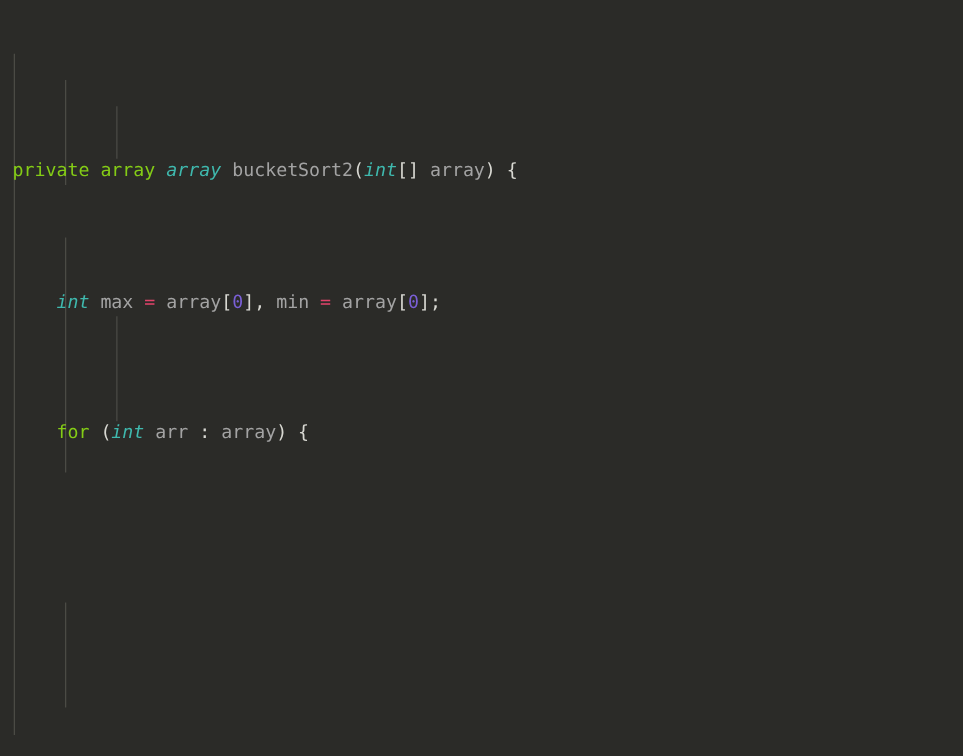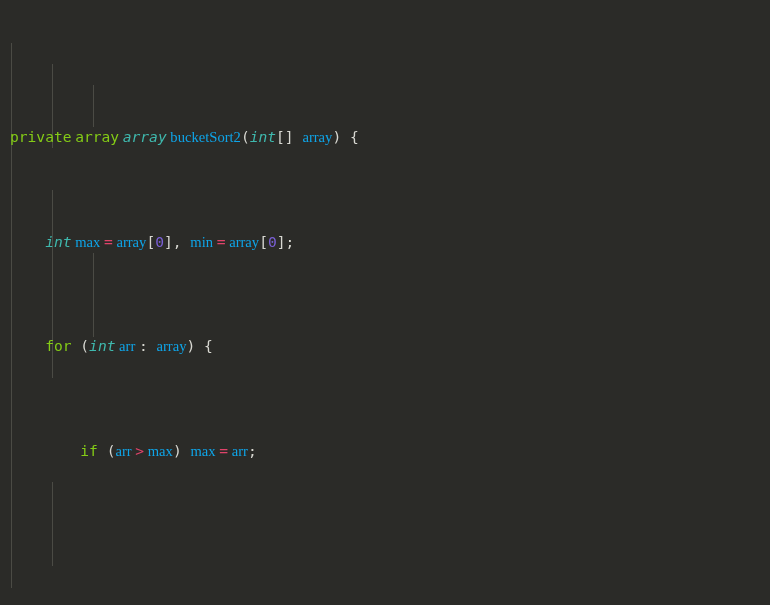--- a/index.html
+++ b/index.html
@@ -46,21 +46,21 @@
     padding-left: 10px;
     white-space: pre;
     color: #d8d8d2;
   }
 
   
   .kw   { color: #84cc16; }                 
   .typ  { color: #3fb9ae; font-style: italic; }  
   .num  { color: #7a5fd6; }                 
   .cmt  { color: #75756a; }                 
-  .id   { color: #0ea5e9; font-family: Liberation Serif, serif; }                 
+  .id   { color: #a3a3a3; }                 
   .op   { color: #e0436a; }                 
   .pn   { color: #d8d8d2; }
 </style>
 </head>
 <body>
 
 <div id="editor">
 
   <div class="guide" style="left:11px; top:43px; height:545px;"></div>
   <div class="guide" style="left:52px; top:64px; height:84px;"></div>
@@ -76,21 +76,20 @@
     
     <div class="line"><span class="kw">private</span><span class="id"> </span><span class="kw">array</span><span class="id"> </span><span class="typ">array</span><span class="id"> </span><span class="id">bucketSort2</span><span class="pn">(</span><span class="typ">int</span><span class="pn">[] </span><span class="id">array</span><span class="pn">) {</span></div>
 
     
     <div class="line"><span class="pn">    </span><span class="typ">int</span><span class="id"> max </span><span class="op">=</span><span class="id"> array</span><span class="pn">[</span><span class="num">0</span><span class="pn">]</span><span class="pn">, </span><span class="id">min </span><span class="op">=</span><span class="id"> array</span><span class="pn">[</span><span class="num">0</span><span class="pn">];</span></div>
 
     
     <div class="line"><span class="pn">    </span><span class="kw">for</span><span class="pn"> (</span><span class="typ">int</span><span class="id"> arr </span><span class="pn">: </span><span class="id">array</span><span class="pn">) {</span></div>
 
     
-    <div class="line"><span class="pn">        </span><span class="kw">if</span><span class="pn"> (</span><span class="id">arr </span><span class="op">&gt;</span><span class="id"> max</span><span class="pn">) </span><span class="id">max </span><span class="op">=</span><span class="id"> arr</span><span class="pn">;</span></div>
 
     
     
 
     
     
 
     
     
 

